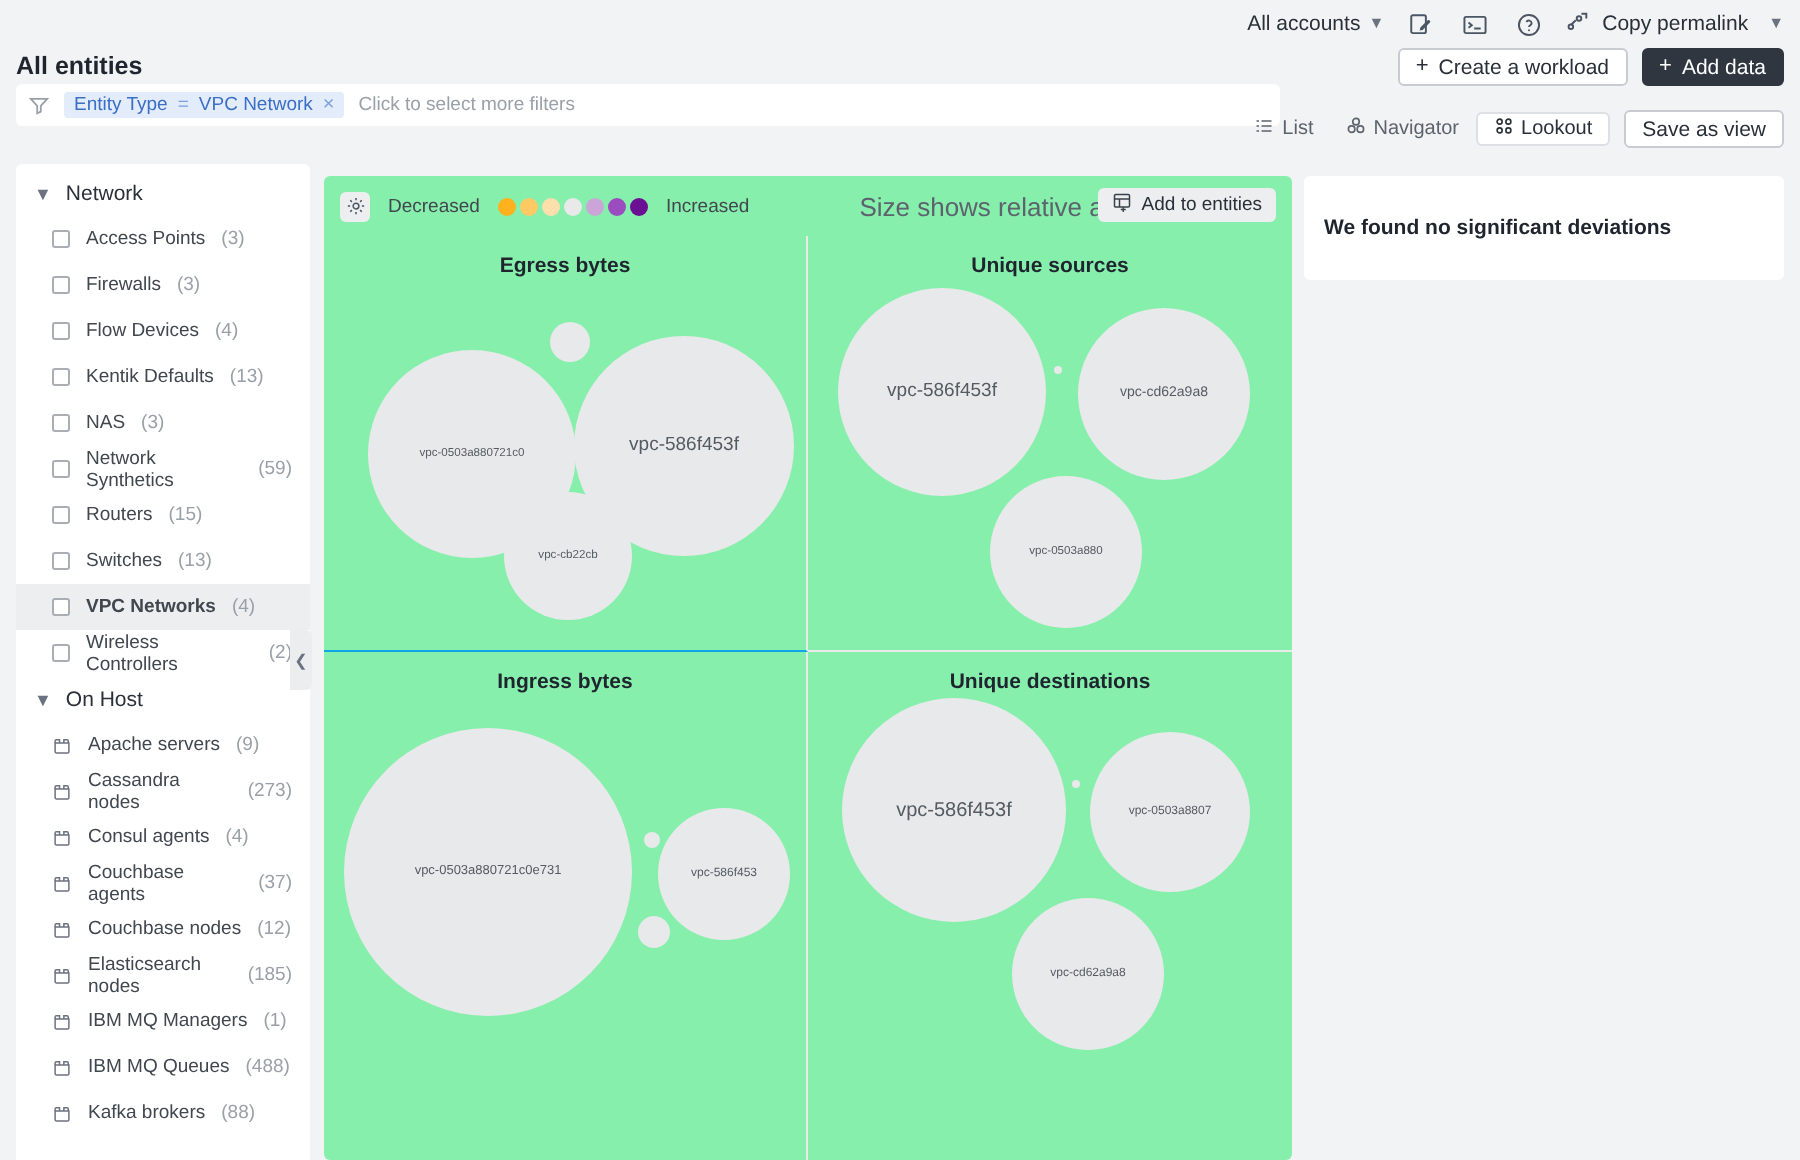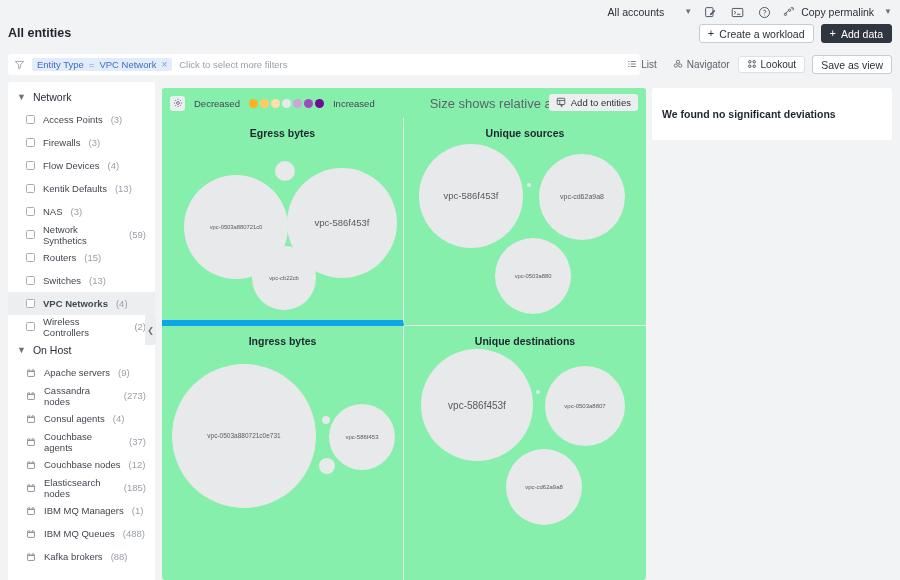--- a/index.html
+++ b/index.html
@@ -15,21 +15,21 @@
   
   .topbar {
     position: absolute; left: 0; top: 0; width: 900px; height: 48px;
     background: #f2f3f4;
   }
   .topbar-right {
     position: absolute; right: 8px; top: 4px;
     display: flex; align-items: center; gap: 10px;
   }
   .acct {
-    display: flex; align-items: center; gap: 20px;
+    display: flex; align-items: center; gap: 4px;
     font-size: 10.5px; color: #2a3039; cursor: pointer;
   }
   .caret { font-size: 8px; color: #6b7280; line-height: 1; }
   .ic-btn {
     width: 17px; height: 16px; display: flex; align-items: center;
     justify-content: center; cursor: pointer; color: #4b5563;
   }
   .ic-btn svg { display: block; }
   .permalink {
     display: flex; align-items: center; gap: 5px;
@@ -48,21 +48,21 @@
   .btn-dark { background: #2f3640; border: 1px solid #2f3640; color: #fff; }
   .plus { font-size: 11px; line-height: 1; }
 
   .page-title {
     position: absolute; left: 8px; top: 26px;
     font-size: 12.5px; font-weight: bold; color: #1f252e;
   }
 
   
   .filterbar {
-    position: absolute; left: 8px; top: 54px; width: 632px; height: 21px;
+    position: absolute; left: 8px; top: 42px; width: 632px; height: 21px;
     background: #fff; border-radius: 3px;
     display: flex; align-items: center; padding: 0 6px; gap: 7px;
   }
   .filter-icon { color: #8b9099; display: flex; align-items: center; }
   .chip {
     display: flex; align-items: center; gap: 5px;
     background: #e3ecfb; border-radius: 2px; padding: 1px 5px;
     font-size: 9.5px; color: #3b6fc4; white-space: nowrap;
   }
   .chip .eq { color: #7ba0dd; }
@@ -146,21 +146,21 @@
     height: 17px; padding: 0 7px; border-radius: 3px; background: #eceef0;
     font-size: 9.5px; color: #2a3039; cursor: pointer;
   }
 
   .grid {
     position: absolute; left: 0; top: 30px; width: 484px; height: 462px;
   }
   .cell {
     position: absolute; overflow: hidden;
   }
-  .cell-tl { left: 0;   top: 0;   width: 242px; height: 208px; border-right: 1px solid #e8eaec; border-bottom: 6px solid #0ea5e9; }
+  .cell-tl { left: 0;   top: 0;   width: 242px; height: 208px; border-right: 1px solid #e8eaec; border-bottom: 1px solid #0ea5e9; }
   .cell-tr { left: 242px; top: 0; width: 242px; height: 208px; border-bottom: 1px solid #e8eaec; }
   .cell-bl { left: 0;   top: 208px; width: 242px; height: 254px; border-right: 1px solid #e8eaec; }
   .cell-br { left: 242px; top: 208px; width: 242px; height: 254px; }
   .cell-title {
     text-align: center; font-size: 10.5px; font-weight: bold;
     color: #1f252e; padding-top: 9px;
   }
   .bubbles { position: absolute; left: 0; top: 0; width: 100%; height: 100%; }
   .bubble {
     position: absolute; border-radius: 50%; background: #e8e9ea;

